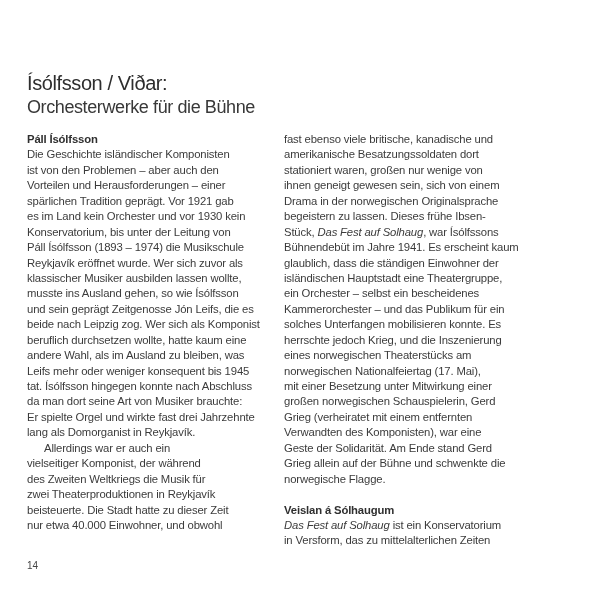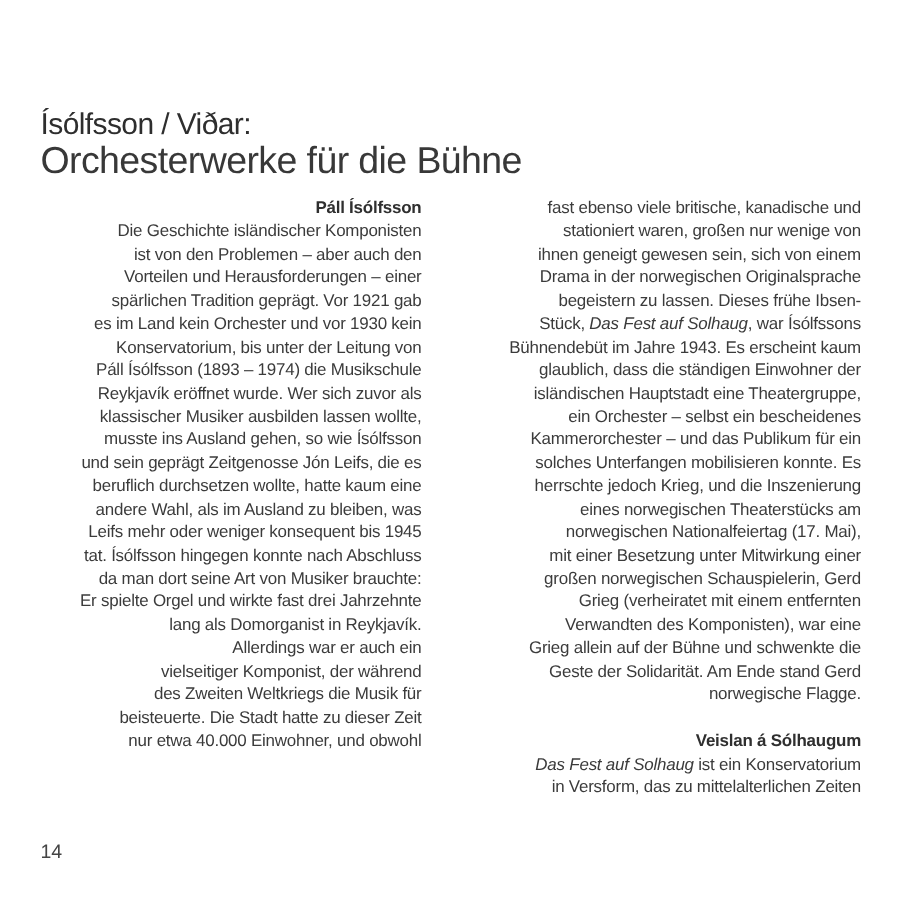--- a/index.html
+++ b/index.html
@@ -10,37 +10,37 @@
     color: #3b3b3b;
     position: relative;
     overflow: hidden;
   }
   .page { position: absolute; inset: 0; }
   .title-block {
     position: absolute; left: 27px; top: 71px;
     letter-spacing: -0.4px; color: #2e2e2e;
   }
   .title-main { font-size: 20px; font-weight: 400; line-height: 24px; }
-  .title-sub  { font-size: 25px; font-weight: 400; line-height: 24px; color: #383838; }
+  .title-sub  { font-size: 18px; font-weight: 400; line-height: 24px; color: #383838; }
   .col {
     position: absolute; top: 132px;
     font-size: 11.3px; line-height: 15.45px;
     letter-spacing: -0.15px;
     white-space: nowrap;
     color: #3b3b3b;
   }
   .col-left  { left: 27px;  width: 254px; }
   .col-right { left: 284px; width: 290px; }
-  .line { height: 15.45px; overflow: visible; text-align: right; }
+  .line { height: 15.45px; overflow: visible; }
   .line.indent { padding-left: 17px; }
   .b { font-weight: 700; color: #2f2f2f; }
   .i { font-style: italic; }
   .page-number {
     position: absolute; left: 27px; top: 560px;
-    font-size: 13px; color: #454545;
+    font-size: 10px; color: #454545;
   }
 </style>
 </head>
 <body>
 
 <div class="page">
 
   <header class="title-block">
     <div class="title-main">Ísólfsson / Viðar:</div>
     <div class="title-sub">Orchesterwerke für die Bühne</div>
@@ -52,56 +52,59 @@
       <div class="line"><span>ist von den Problemen – aber auch den</span></div>
       <div class="line"><span>Vorteilen und Herausforderungen – einer</span></div>
       <div class="line"><span>spärlichen Tradition geprägt. Vor 1921 gab</span></div>
       <div class="line"><span>es im Land kein Orchester und vor 1930 kein</span></div>
       <div class="line"><span>Konservatorium, bis unter der Leitung von</span></div>
       <div class="line"><span>Páll Ísólfsson (1893 – 1974) die Musikschule</span></div>
       <div class="line"><span>Reykjavík eröffnet wurde. Wer sich zuvor als</span></div>
       <div class="line"><span>klassischer Musiker ausbilden lassen wollte,</span></div>
       <div class="line"><span>musste ins Ausland gehen, so wie Ísólfsson</span></div>
       <div class="line"><span>und sein geprägt Zeitgenosse Jón Leifs, die es</span></div>
+      <div class="line"><span>beide nach Leipzig zog. Wer sich als Komponist</span></div>
       <div class="line"><span>beruflich durchsetzen wollte, hatte kaum eine</span></div>
       <div class="line"><span>andere Wahl, als im Ausland zu bleiben, was</span></div>
       <div class="line"><span>Leifs mehr oder weniger konsequent bis 1945</span></div>
       <div class="line"><span>tat. Ísólfsson hingegen konnte nach Abschluss</span></div>
       <div class="line"><span>da man dort seine Art von Musiker brauchte:</span></div>
       <div class="line"><span>Er spielte Orgel und wirkte fast drei Jahrzehnte</span></div>
       <div class="line"><span>lang als Domorganist in Reykjavík.</span></div>
       <div class="line indent"><span>Allerdings war er auch ein</span></div>
       <div class="line"><span>vielseitiger Komponist, der während</span></div>
       <div class="line"><span>des Zweiten Weltkriegs die Musik für</span></div>
+      <div class="line"><span>zwei Theaterproduktionen in Reykjavík</span></div>
       <div class="line"><span>beisteuerte. Die Stadt hatte zu dieser Zeit</span></div>
       <div class="line"><span>nur etwa 40.000 Einwohner, und obwohl</span></div>
     </div>
 
   <div class="col col-right">
       <div class="line"><span>fast ebenso viele britische, kanadische und</span></div>
+      <div class="line"><span>amerikanische Besatzungssoldaten dort</span></div>
       <div class="line"><span>stationiert waren, großen nur wenige von</span></div>
       <div class="line"><span>ihnen geneigt gewesen sein, sich von einem</span></div>
       <div class="line"><span>Drama in der norwegischen Originalsprache</span></div>
       <div class="line"><span>begeistern zu lassen. Dieses frühe Ibsen-</span></div>
       <div class="line"><span>Stück, </span><span class="i">Das Fest auf Solhaug</span><span>, war Ísólfssons</span></div>
-      <div class="line"><span>Bühnendebüt im Jahre 1943. Es erscheint kaum</span></div>
+      <div class="line"><span>Bühnendebüt im Jahre 1941. Es erscheint kaum</span></div>
       <div class="line"><span>glaublich, dass die ständigen Einwohner der</span></div>
       <div class="line"><span>isländischen Hauptstadt eine Theatergruppe,</span></div>
       <div class="line"><span>ein Orchester – selbst ein bescheidenes</span></div>
       <div class="line"><span>Kammerorchester – und das Publikum für ein</span></div>
       <div class="line"><span>solches Unterfangen mobilisieren konnte. Es</span></div>
       <div class="line"><span>herrschte jedoch Krieg, und die Inszenierung</span></div>
       <div class="line"><span>eines norwegischen Theaterstücks am</span></div>
       <div class="line"><span>norwegischen Nationalfeiertag (17. Mai),</span></div>
       <div class="line"><span>mit einer Besetzung unter Mitwirkung einer</span></div>
       <div class="line"><span>großen norwegischen Schauspielerin, Gerd</span></div>
       <div class="line"><span>Grieg (verheiratet mit einem entfernten</span></div>
       <div class="line"><span>Verwandten des Komponisten), war eine</span></div>
+      <div class="line"><span>Geste der Solidarität. Am Ende stand Gerd</span></div>
       <div class="line"><span>Grieg allein auf der Bühne und schwenkte die</span></div>
-      <div class="line"><span>Geste der Solidarität. Am Ende stand Gerd</span></div>
       <div class="line"><span>norwegische Flagge.</span></div>
       <div class="line"></div>
       <div class="line"><span class="b">Veislan á Sólhaugum</span></div>
       <div class="line"><span class="i">Das Fest auf Solhaug</span><span> ist ein Konservatorium</span></div>
       <div class="line"><span>in Versform, das zu mittelalterlichen Zeiten</span></div>
     </div>
 
   <div class="page-number">14</div>
 
 </div>

